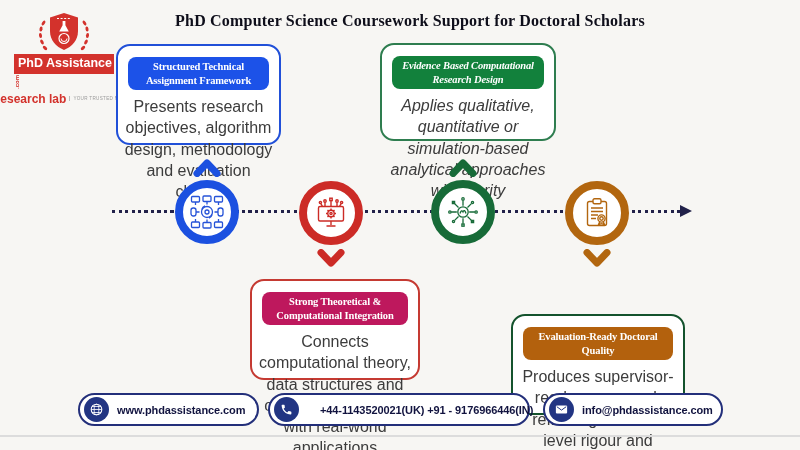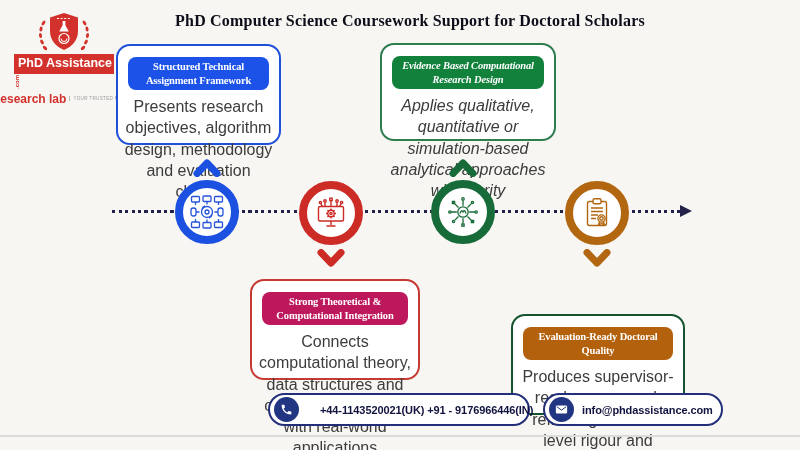--- a/index.html
+++ b/index.html
@@ -192,20 +192,30 @@
         <rect x="8.5" y="6.5" width="19" height="24" rx="2"></rect>
         <rect x="14" y="3.8" width="8" height="5" rx="1.5" fill="#fff"></rect>
         <path d="M12 13 h12 M12 16.5 h12 M12 20 h7 M12 23.5 h5"></path>
         <circle cx="22.5" cy="23.5" r="3.6"></circle>
         <circle cx="22.5" cy="23.5" r="1.7"></circle>
         <path d="M20.8 26.6 l-1.2 3 l2.9-1 M24.2 26.6 l1.2 3 l-2.9-1"></path>
       </g>
     </svg>
   </div>
 
+  <div class="pill pill-web">
+    <span class="pill-ico">
+      <svg width="15" height="15" viewBox="0 0 24 24">
+        <circle cx="12" cy="12" r="8.5" stroke="#fff" stroke-width="1.7" fill="none"></circle>
+        <ellipse cx="12" cy="12" rx="3.8" ry="8.5" stroke="#fff" stroke-width="1.3" fill="none"></ellipse>
+        <path d="M3.5 12 h17 M4.8 7.2 h14.4 M4.8 16.8 h14.4" stroke="#fff" stroke-width="1.3"></path>
+      </svg>
+    </span>
+    <span class="pill-txt">www.phdassistance.com</span>
+  </div>
 
   <div class="pill pill-phone">
     <span class="pill-ico">
       <svg width="13" height="13" viewBox="0 0 24 24">
         <path fill="#fff" d="M6.62 10.79c1.44 2.83 3.76 5.14 6.59 6.59l2.2-2.21c.27-.27.67-.36 1.02-.24 1.12.37 2.33.57 3.57.57.55 0 1 .45 1 1V20c0 .55-.45 1-1 1-9.39 0-17-7.61-17-17 0-.55.45-1 1-1h3.5c.55 0 1 .45 1 1 0 1.25.2 2.45.57 3.57.11.35.03.74-.25 1.02l-2.2 2.2z"></path>
       </svg>
     </span>
     <span class="pill-txt">+44-1143520021(UK) +91 - 9176966446(IN)</span>
   </div>
 

